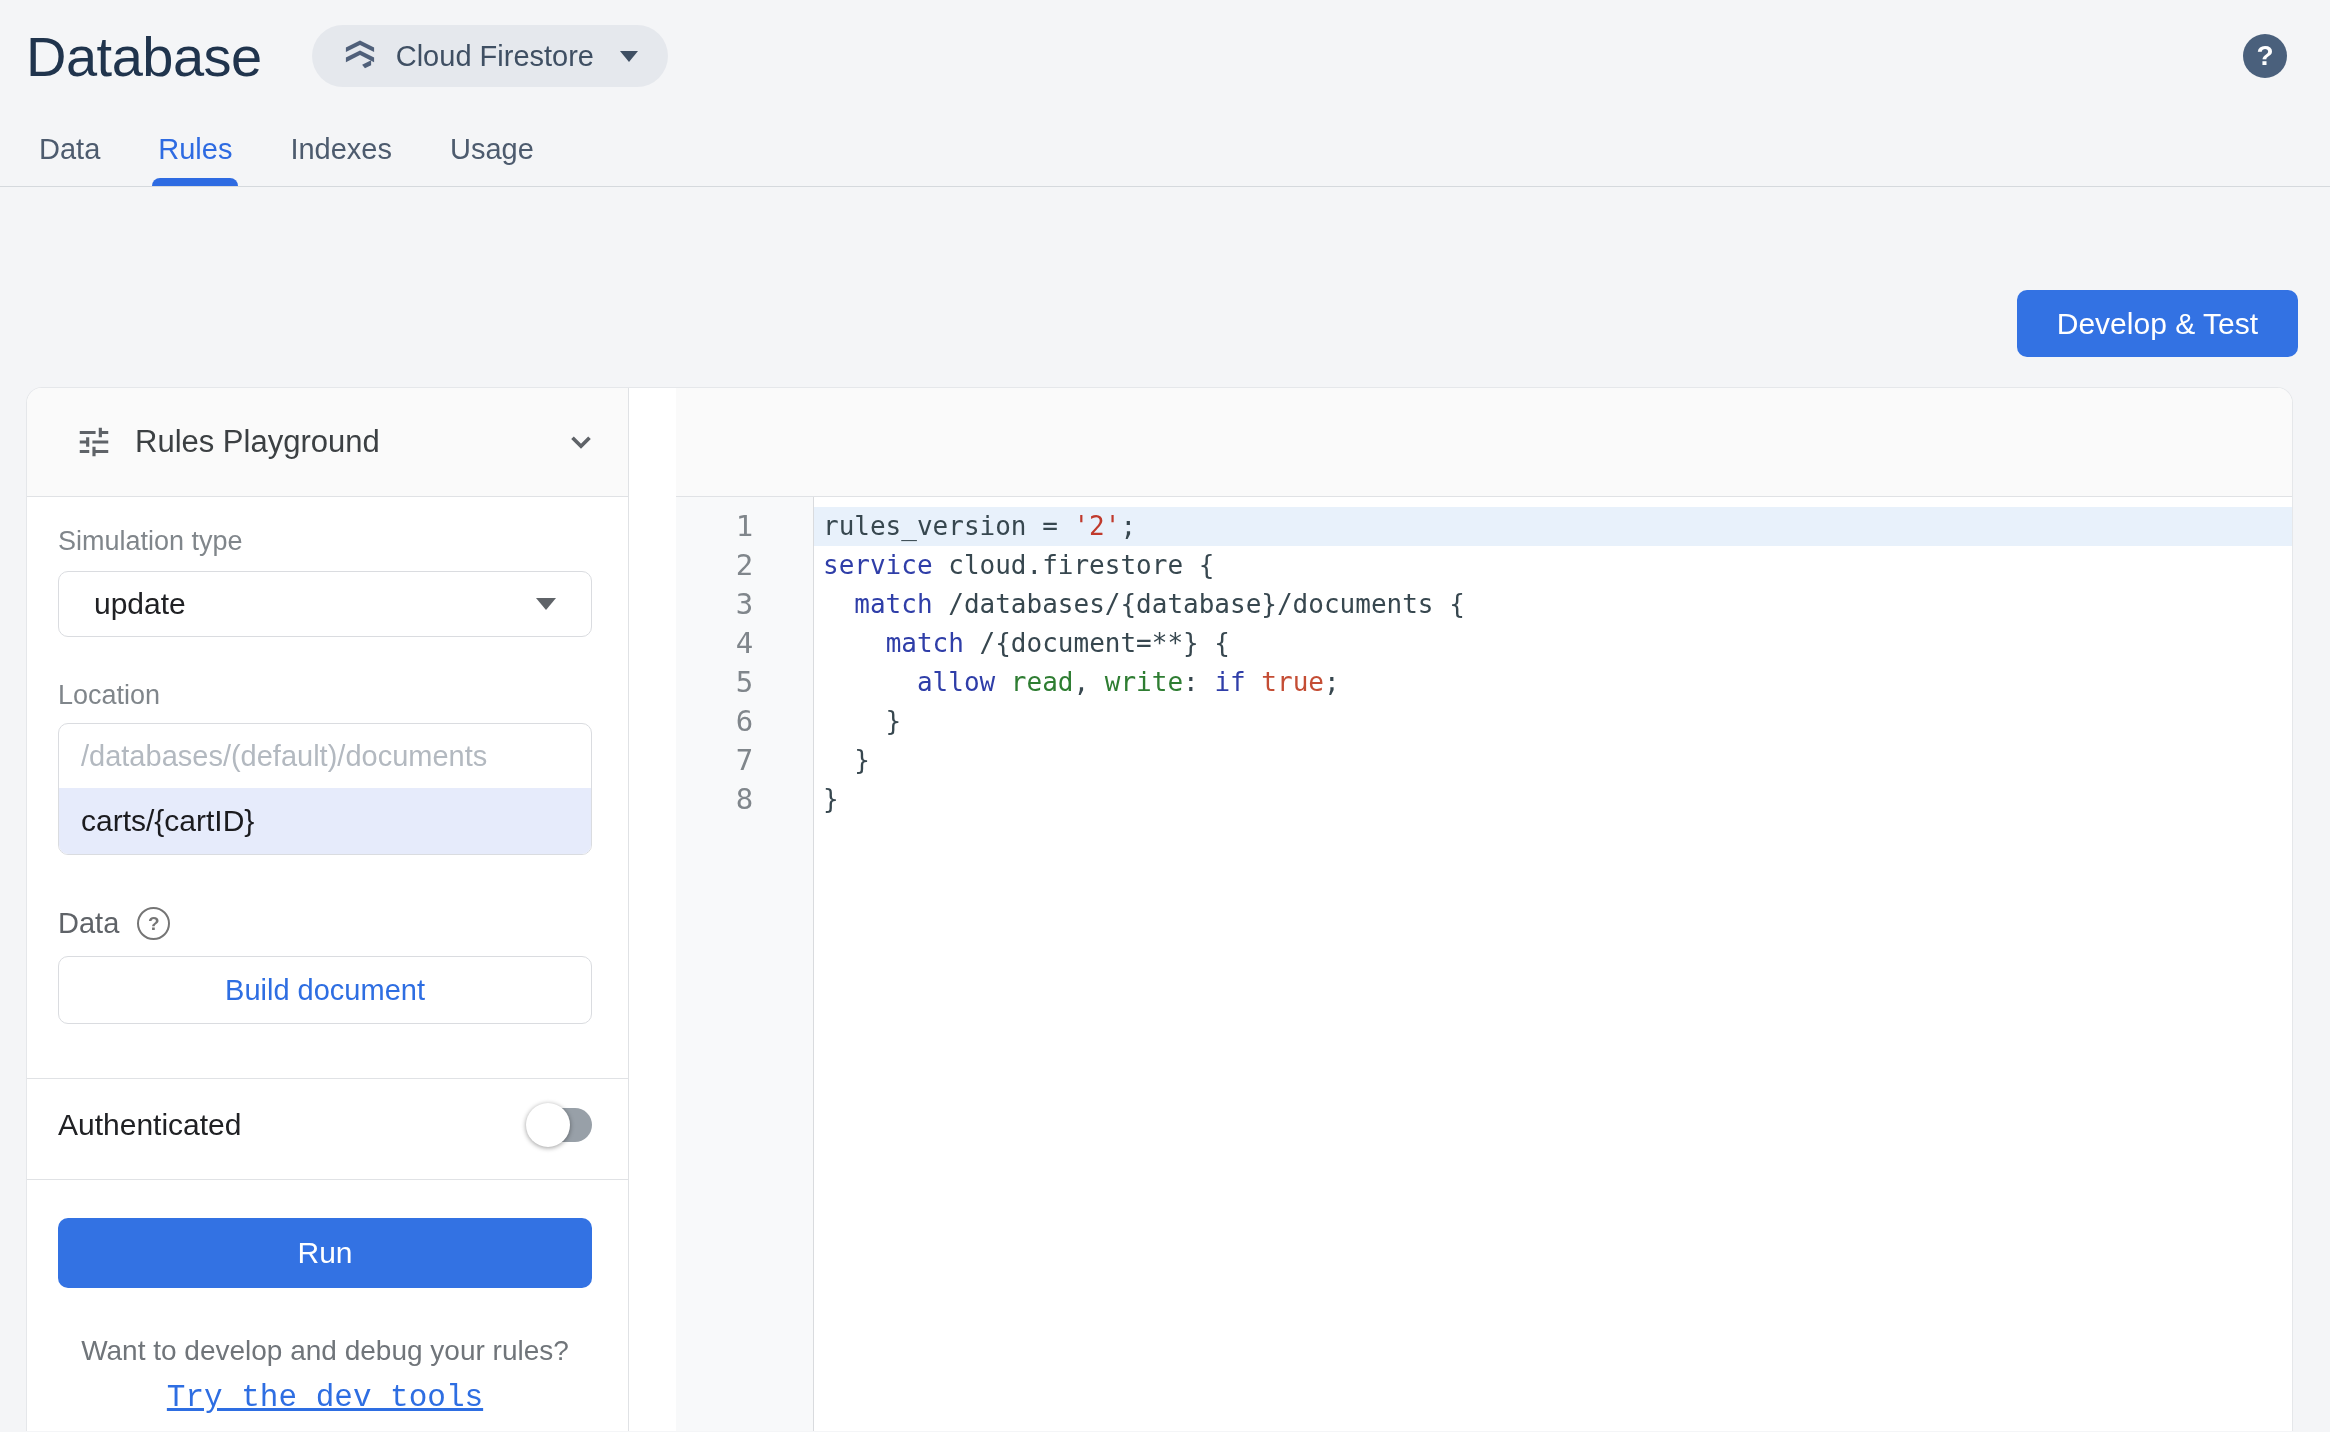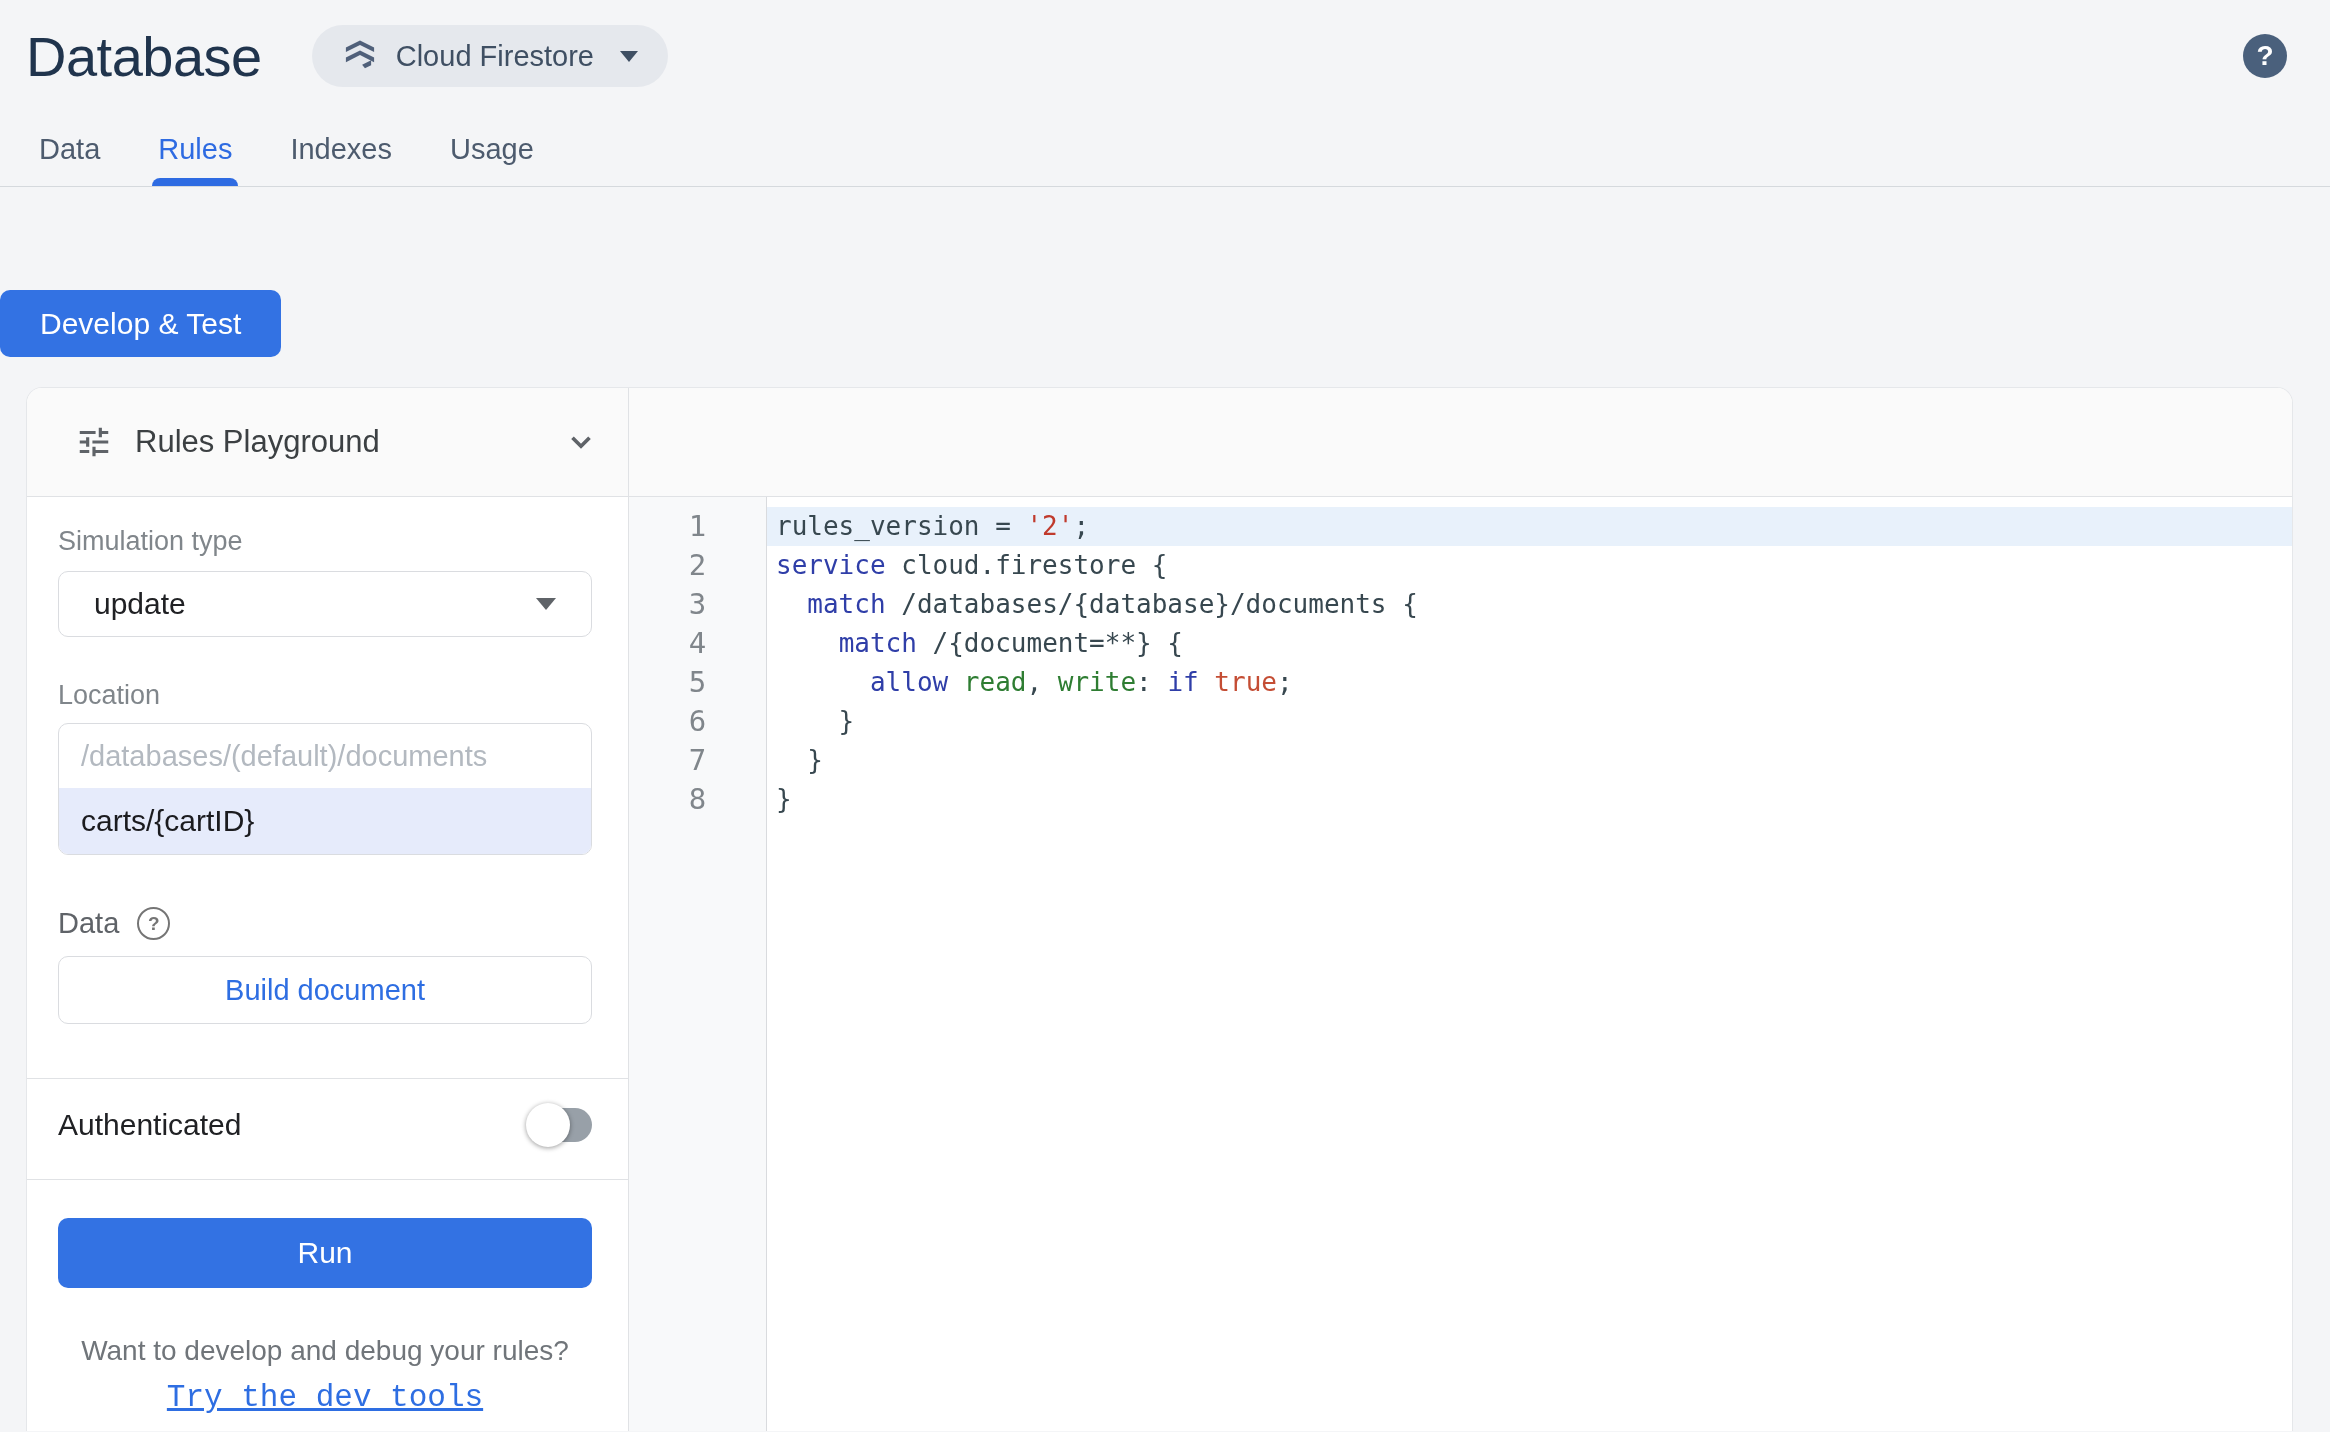--- a/index.html
+++ b/index.html
@@ -34,29 +34,29 @@
 
   
   .tabs{display:flex;padding-left:13px;border-bottom:1px solid #d5d9dd;height:75px;}
   .tab{position:relative;padding:0 26px;margin-right:6px;font-size:29px;font-weight:500;
        color:var(--tab-inactive);display:flex;align-items:center;cursor:pointer;}
   .tab.active{color:var(--tab-active);}
   .tab.active::after{content:"";position:absolute;left:20px;right:20px;bottom:0;height:8px;
        background:var(--tab-active);border-radius:8px 8px 0 0;}
 
   
-  .actions-row{height:200px;display:flex;justify-content:flex-start;align-items:flex-start;padding-top:103px;}
+  .actions-row{height:200px;display:flex;justify-content:flex-end;align-items:flex-start;padding-top:103px;}
   .btn-primary{background:var(--accent-blue);color:#fff;border:none;border-radius:10px;
        font-family:"Liberation Sans",sans-serif;font-size:30px;font-weight:500;cursor:pointer;}
   .develop-btn{height:67px;padding:0 40px;margin-right:32px;}
 
   
   .card{margin:0 37px 0 26px;height:1044px;background:var(--card-bg);
         border:1px solid var(--card-border);border-bottom:none;border-radius:16px 16px 0 0;
-        display:flex;overflow:hidden;}
+        display:flex;overflow:hidden;gap:47px;}
 
   
   .left-col{width:602px;flex:0 0 602px;border-right:1px solid var(--divider);display:flex;flex-direction:column;}
   .lp-header{height:109px;flex:0 0 109px;background:var(--band-bg);border-bottom:1px solid var(--divider);
         display:flex;align-items:center;padding:0 30px 0 48px;cursor:pointer;}
   .lp-header svg.tune{width:38px;height:38px;fill:#5f6368;}
   .lp-title{margin-left:22px;font-size:31px;color:#3c4043;}
   .lp-header .chev{margin-left:auto;display:flex;}
   .chev svg{width:34px;height:34px;stroke:#5f6368;stroke-width:2.6;fill:none;}
 

